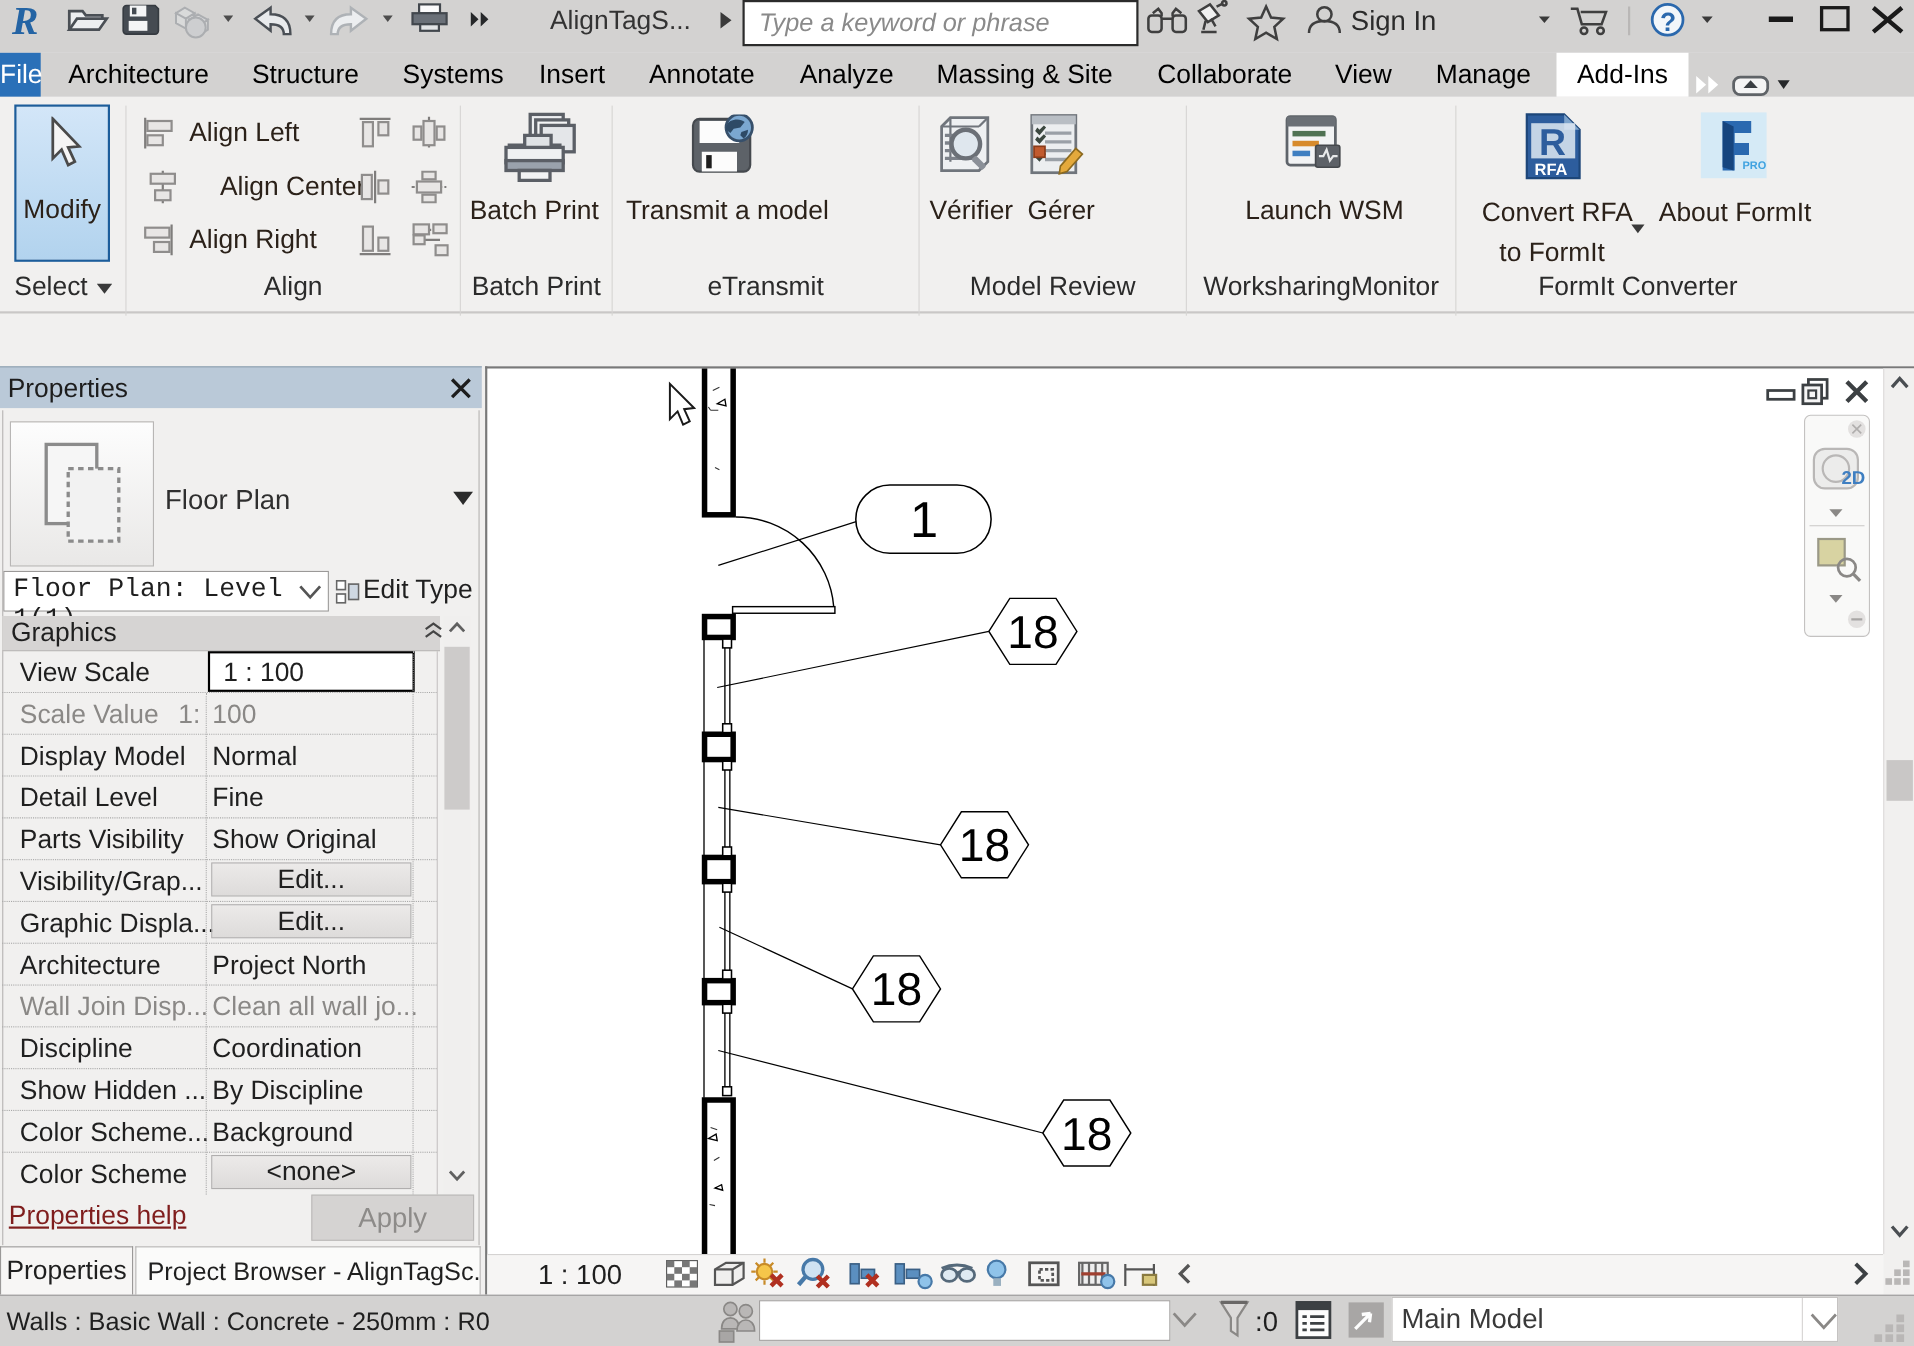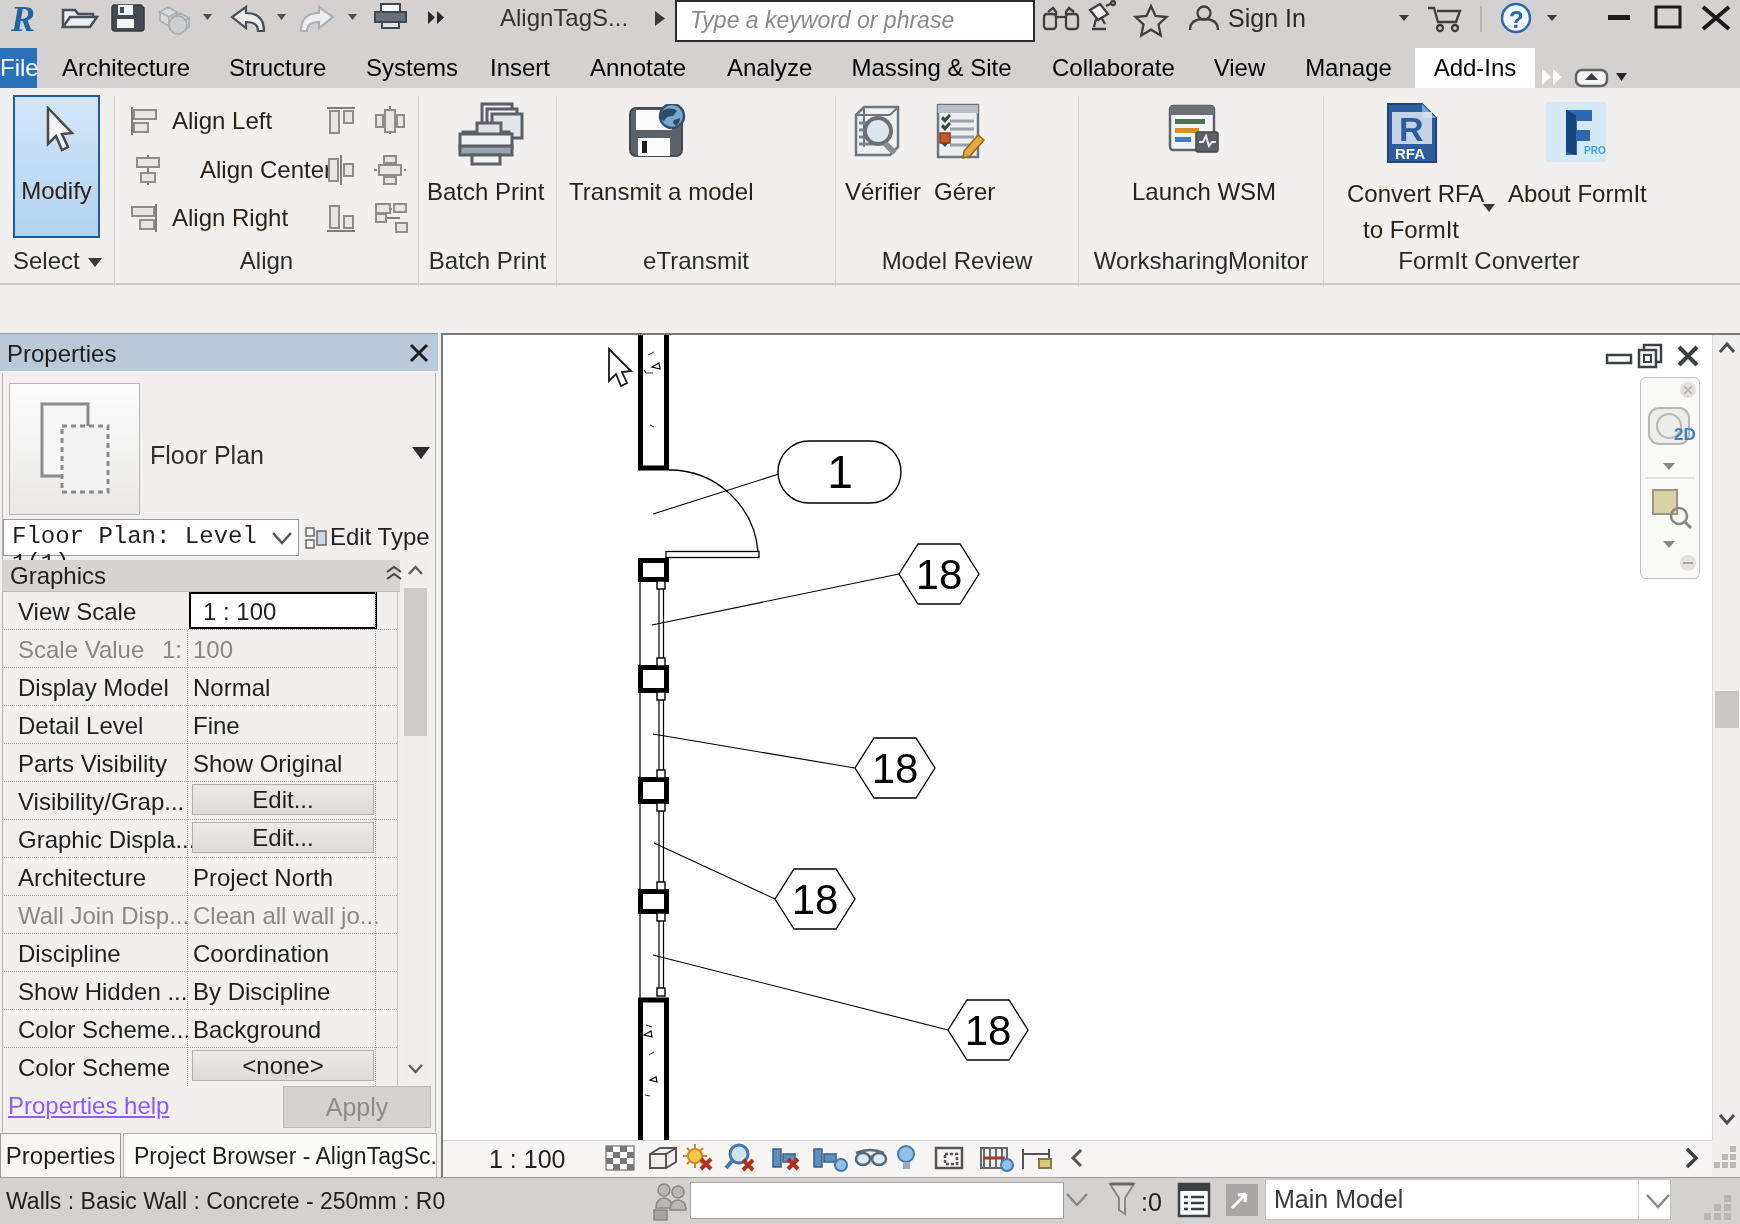--- a/index.html
+++ b/index.html
@@ -598,21 +598,21 @@
   <div class="abs" style="left:397px;top:259px;width:1px;height:494px;background:#c5c3c2;"></div>
 
   <div class="abs" style="left:403px;top:227px;width:25px;height:526px;background:#f0efee;">
     <svg width="25" height="526">
       <path d="M6 14 l6.5 -7 6.5 7" stroke="#606060" stroke-width="2.5" fill="none"></path>
       <rect x="1" y="28" width="23" height="148" fill="#cdcbca"></rect>
       <path d="M6 505 l6.5 7 6.5 -7" stroke="#606060" stroke-width="2.5" fill="none"></path>
     </svg>
   </div>
 
-  <div class="abs" style="left:8px;top:759px;font-size:24px;color:#8b5cf6;text-decoration:underline;">Properties help</div>
+  <div class="abs" style="left:8px;top:759px;font-size:24px;color:#7f1d1d;text-decoration:underline;">Properties help</div>
   <div class="abs" style="left:283px;top:753px;width:148px;height:42px;background:#d5d3d2;border:1px solid #bbb9b8;text-align:center;line-height:40px;font-size:25px;color:#8d8b89;">Apply</div>
 
   <div class="abs" style="left:0;top:799px;width:440px;height:45px;background:#f1f0ef;">
     <div class="abs" style="left:0;top:1px;width:121px;height:44px;background:#f7f6f5;border:1px solid #9b9998;border-bottom:none;text-align:center;font-size:24px;color:#1f1f1f;padding-top:8px;">Properties</div>
     <div class="abs" style="left:123px;top:1px;width:314px;height:44px;background:#fbfbfa;border:1px solid #b5b3b2;border-bottom:none;font-size:23px;color:#1f1f1f;padding-top:9px;padding-left:10px;white-space:nowrap;overflow:hidden;">Project Browser - AlignTagSc...</div>
   </div>
 </div>
 <div class="abs" id="statusbar">
   <div class="abs" style="left:6px;top:10px;font-size:23px;color:#1f1f1f;white-space:nowrap;">Walls : Basic Wall : Concrete - 250mm : R0</div>
 

